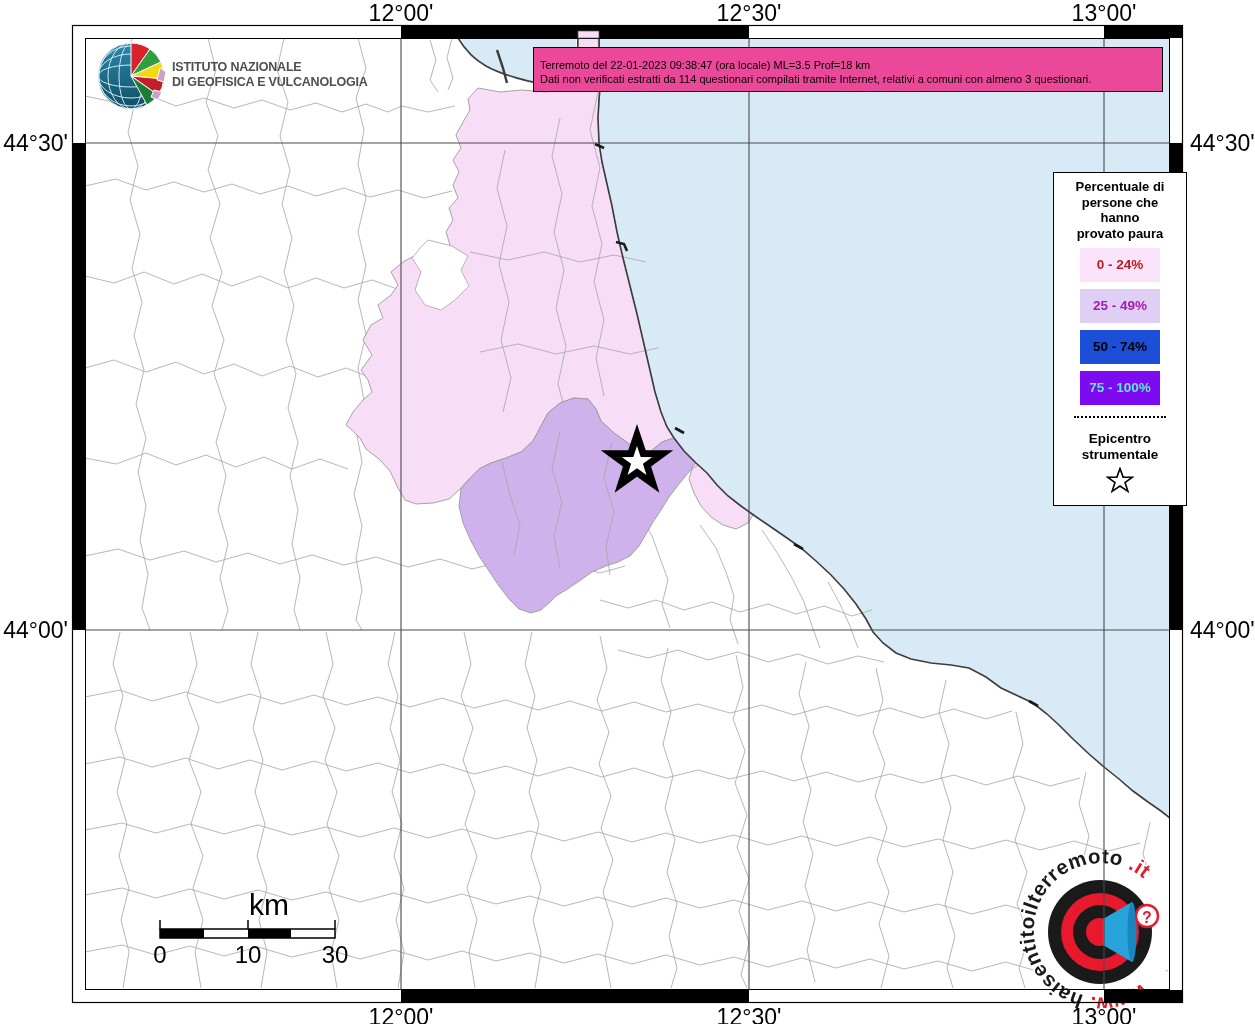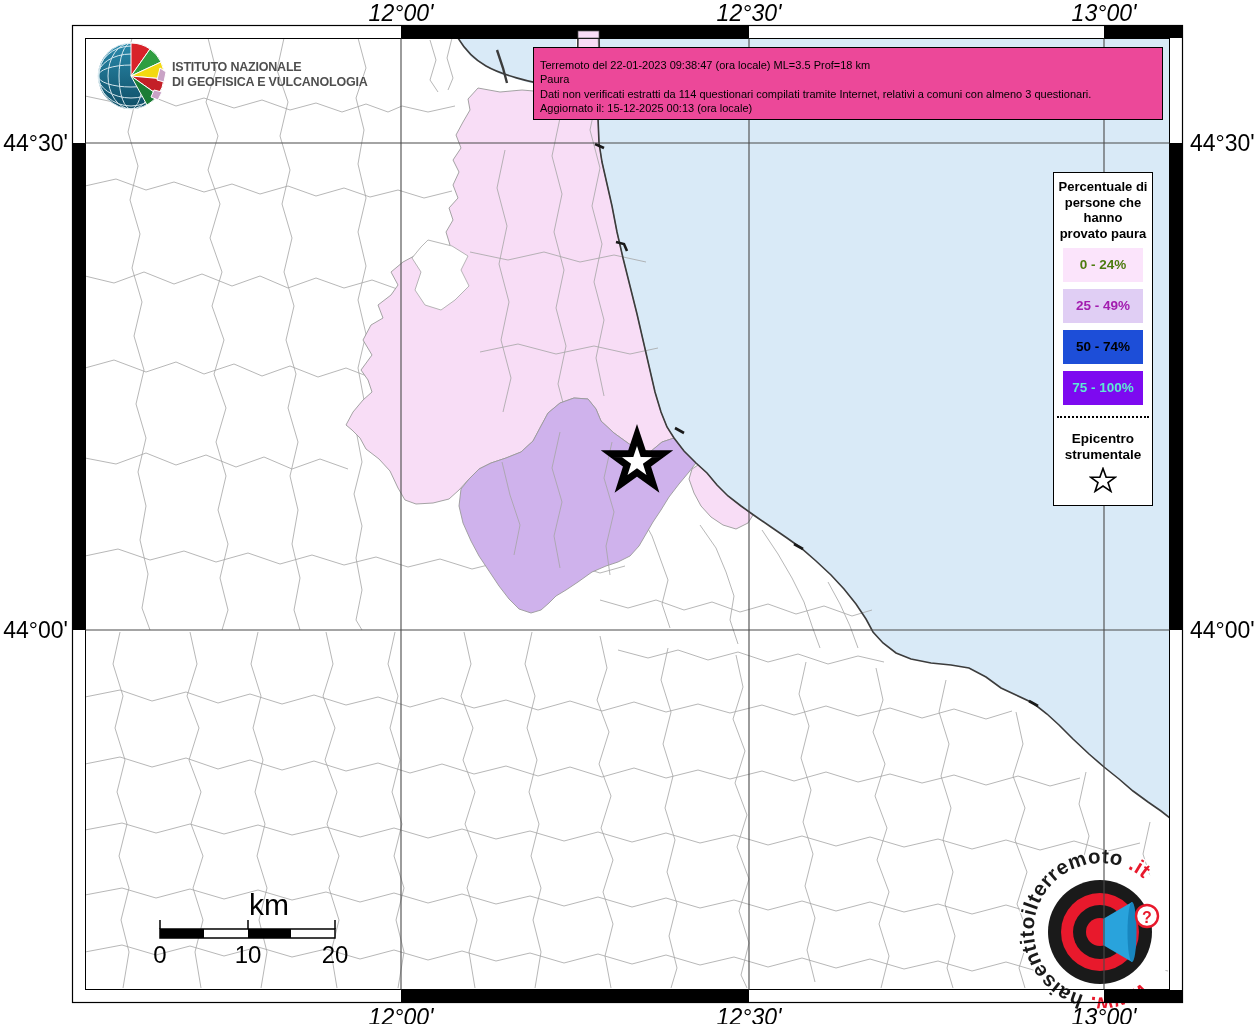--- a/index.html
+++ b/index.html
@@ -1,27 +1,27 @@
 <!DOCTYPE html>
 <html><head>
 <meta charset="utf-8">
 <style>
   html,body{margin:0;padding:0;background:#fff;}
   .stage{position:relative;width:1255px;height:1024px;background:#fff;
          font-family:"Liberation Sans",sans-serif;overflow:hidden;}
   .stage svg.mapsvg{position:absolute;left:0;top:0;}
   .axis-label{position:absolute;font-size:23px;color:#000;white-space:nowrap;}
-  .ax-c{transform:translateX(-50%);font-style:italic;}
+  .ax-c{transform:translateX(-50%);}
   .ax-r{transform:translateY(-50%);text-align:right;}
   .ax-l{transform:translateY(-50%);}
   .info-box{position:absolute;left:533px;top:47px;width:617px;
             background:#ec4899;border:1.4px solid #000;padding:10px 5px 4px 6px;
             font-size:11px;line-height:14.3px;color:#000;white-space:nowrap;}
   .legend{position:absolute;left:1053px;top:172px;width:98px;background:#fff;
-          border:1.4px solid #000;text-align:center;padding:6px 0 8px;}
+          border:1.4px solid #000;text-align:center;padding:6px 17px 8px;}
   .legend-title{font-size:13px;font-weight:bold;line-height:15.5px;padding:0 4px;}
   .swatch{width:80px;height:34px;margin:7px auto 0;font-size:13.5px;font-weight:bold;
           line-height:34px;}
   .legend-divider{border-top:2px dotted #000;margin:11px 3px 7px;height:0;}
   .epi-title{font-size:13.5px;font-weight:bold;line-height:16px;margin-top:13px;}
   .epi-star{margin-top:4px;}
   .km-label{position:absolute;left:247px;top:888px;transform:translateX(-50%);
             font-size:30px;color:#000;margin-left:22px;}
   .scale-num{position:absolute;top:941px;transform:translateX(-50%);
              font-size:24px;color:#000;}
@@ -241,38 +241,36 @@
 <span class="axis-label ax-c" style="left:401px;top:1004px">12°00'</span>
 <span class="axis-label ax-c" style="left:749px;top:1004px">12°30'</span>
 <span class="axis-label ax-c" style="left:1104px;top:1004px">13°00'</span>
 <span class="axis-label ax-r" style="right:1187px;top:143px">44°30'</span>
 <span class="axis-label ax-r" style="right:1187px;top:630px">44°00'</span>
 <span class="axis-label ax-l" style="left:1190px;top:143px">44°30'</span>
 <span class="axis-label ax-l" style="left:1190px;top:630px">44°00'</span>
 
 <div class="info-box">
   <div>Terremoto del 22-01-2023 09:38:47 (ora locale) ML=3.5 Prof=18 km</div>
-  <div>Paura</div>
   <div>Dati non verificati estratti da 114 questionari compilati tramite Internet, relativi a comuni con almeno 3 questionari.</div>
-  <div>Aggiornato il: 15-12-2025 00:13 (ora locale)</div>
 </div>
 
 <div class="legend">
   <div class="legend-title">Percentuale di persone che hanno provato paura</div>
-  <div class="swatch" style="background: rgb(251, 228, 251); color: #4d7c0f;">0 - 24%</div>
+  <div class="swatch" style="background: rgb(251, 228, 251); color: #b91c1c;">0 - 24%</div>
   <div class="swatch" style="background: rgb(224, 206, 244); color: #a21caf;">25 - 49%</div>
   <div class="swatch" style="background: #1d4ed8; color: rgb(0, 0, 0);">50 - 74%</div>
   <div class="swatch" style="background: rgb(125, 10, 240); color: #5eead4;">75 - 100%</div>
   <div class="legend-divider"></div>
   <div class="epi-title">Epicentro strumentale</div>
   <div class="epi-star">
     <svg width="28" height="26" viewBox="0 0 28 26">
       <polygon points="14,1.5 17.1,10.1 26.5,10.2 19,15.6 21.9,24.3 14,19 6.1,24.3 9,15.6 1.5,10.2 10.9,10.1" fill="#ffffff" stroke="#000000" stroke-width="1.6"></polygon>
     </svg>
   </div>
 </div>
 
 <span class="km-label">km</span>
 <span class="scale-num" style="left:160px">0</span>
 <span class="scale-num" style="left:248px">10</span>
-<span class="scale-num" style="left:335px">20</span>
+<span class="scale-num" style="left:335px">30</span>
 
 </div>
 
 </body></html>

